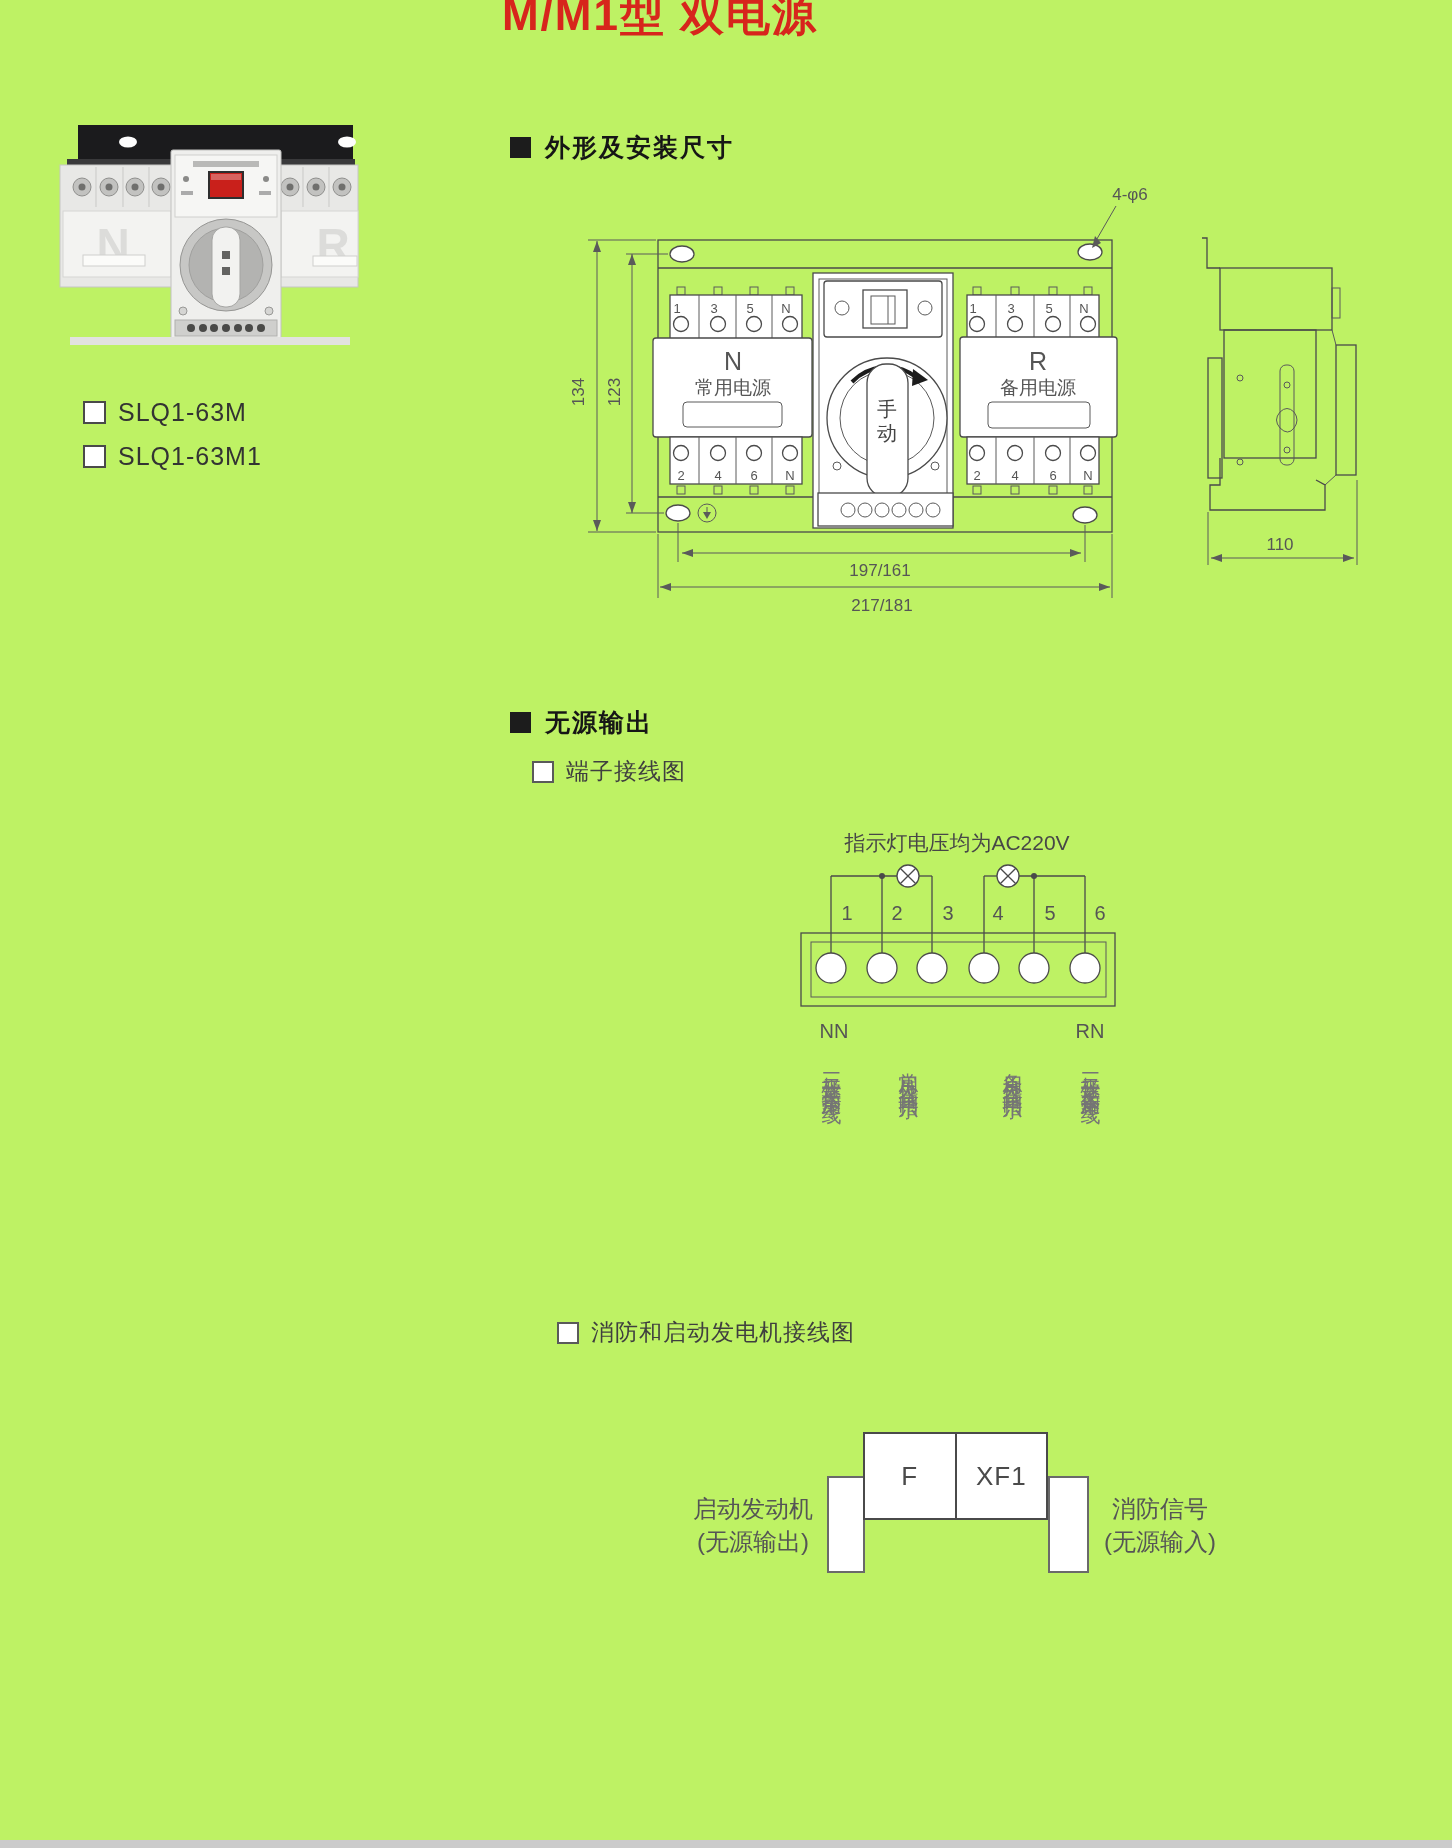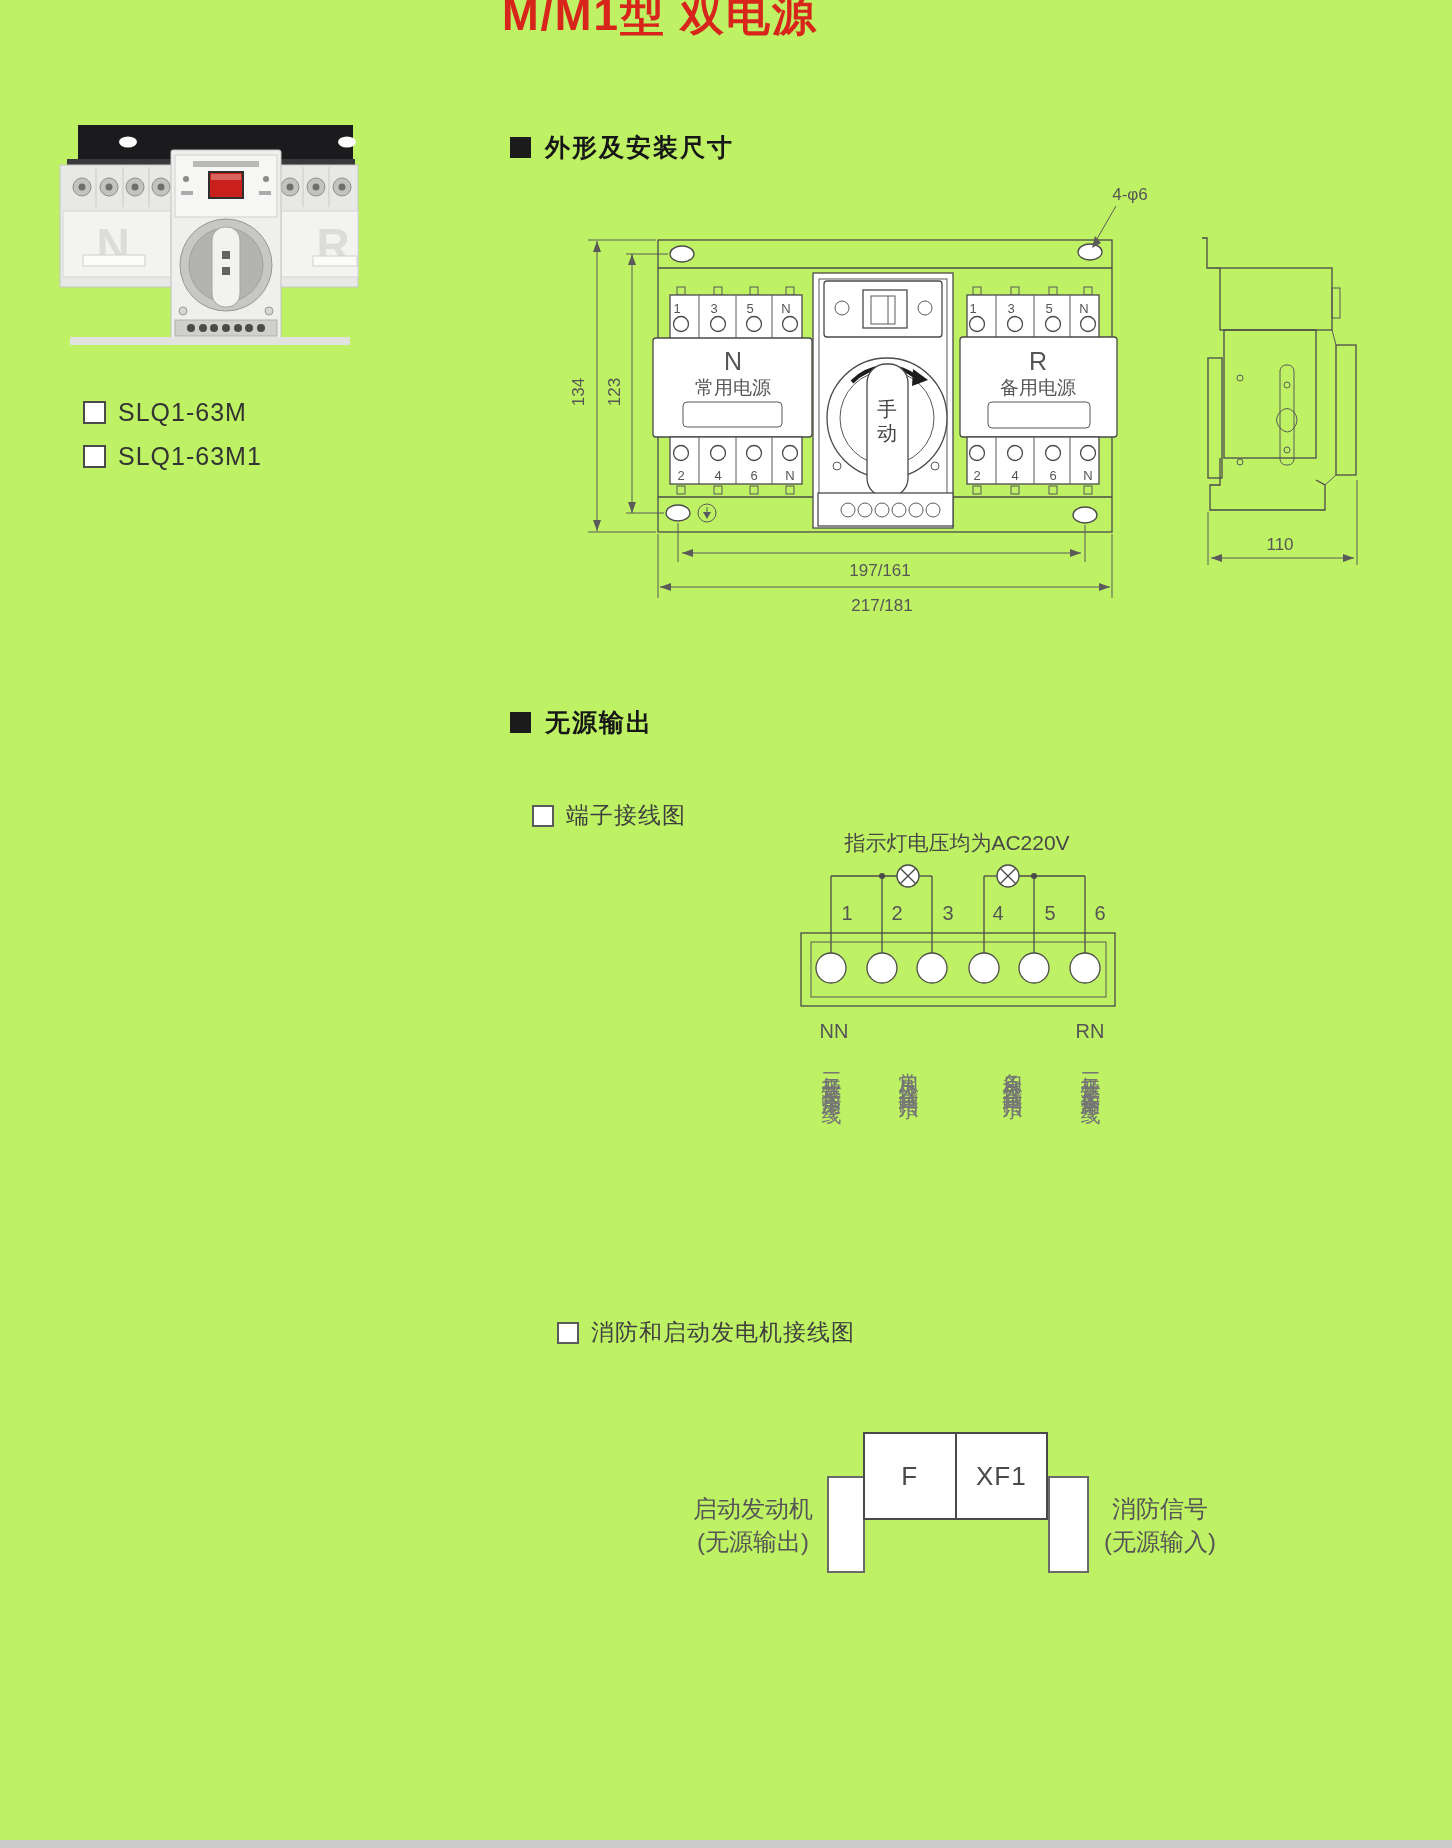--- a/index.html
+++ b/index.html
@@ -308,21 +308,21 @@
         <text x="800" y="400" text-anchor="middle" class="dimtxt">110</text>
       </g>
     </g>
   </svg>
 
   <div class="abs sec-header" style="left:510px;top:706px;">
     <span class="sec-square"></span>
     <span class="sec-text">无源输出</span>
   </div>
 
-  <div class="abs sub-header" style="left:512px;top:800px;padding-left:20px;">
+  <div class="abs sub-header" style="left:512px;top:756px;padding-left:20px;">
     <span class="sub-square"></span>
     <span class="sub-text">端子接线图</span>
   </div>
 
   <svg class="abs" style="left:780px;top:820px;" width="360" height="235" viewBox="0 0 360 235">
     <text x="177" y="30" text-anchor="middle" font-size="21" fill="#474747">指示灯电压均为AC220V</text>
 
     <g>
       <line x1="51" y1="56" x2="51" y2="133" class="thin"></line>
       <line x1="102" y1="56" x2="102" y2="133" class="thin"></line>

